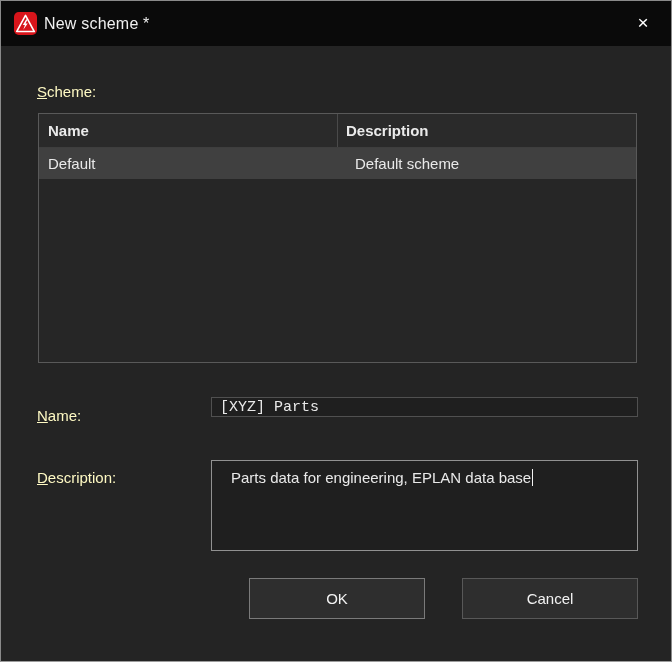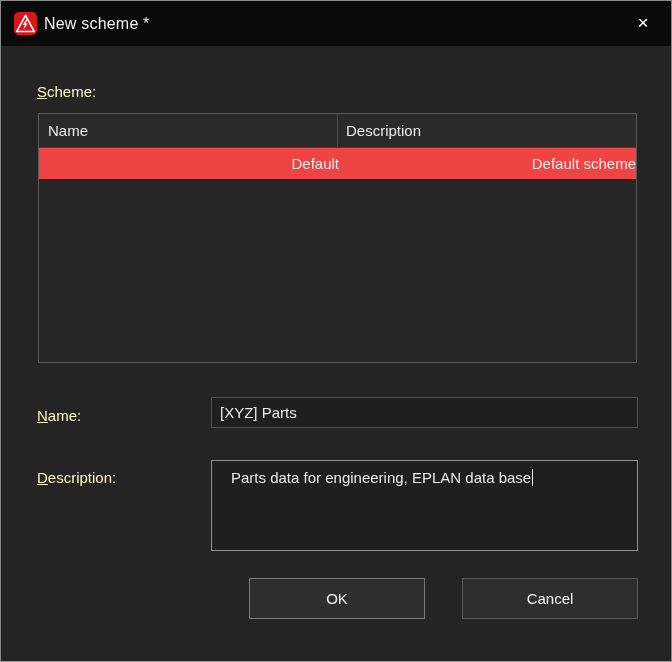--- a/index.html
+++ b/index.html
@@ -51,47 +51,47 @@
   .scheme-table {
     position: absolute; left: 37px; top: 112px;
     width: 599px; height: 250px;
     background: #262626;
     border: 1px solid #595959;
   }
   .thead {
     display: flex; height: 34px;
     background: #2a2a2a;
     border-bottom: 1px solid #3e3e3e;
+    font-weight: bold;
   }
   .th {
     color: #eaeaea; font-size: 15px; line-height: 33px;
     padding-left: 9px;
   }
   .th-name { width: 299px; border-right: 1px solid #4a4a4a; }
   .th-desc { flex: 1; padding-left: 8px; }
   .trow {
     display: flex; height: 31px;
-    background: #ef4444;
-    text-align: right;
+    background: #404040;
   }
   .td {
     color: #e9e9e9; font-size: 15px; line-height: 31px;
     padding-left: 9px;
   }
   .td-name { width: 300px; }
   .td-desc { flex: 1; padding-left: 8px; margin-left: 8px; }
 
   
   .name-input {
     position: absolute; left: 210px; top: 396px;
-    width: 427px; height: 31px;
+    width: 427px; height: 20px;
     background: #1f1f1f;
     border: 1px solid #505050;
     color: #e9e9e9; font-size: 15px;
-    font-family: Liberation Sans, sans-serif;
+    font-family: Liberation Mono, monospace;
     padding: 0 8px;
     outline: none;
   }
   .desc-box {
     position: absolute; left: 210px; top: 459px;
     width: 427px; height: 91px;
     background: #1f1f1f;
     border: 1px solid #919191;
     color: #e9e9e9; font-size: 15px; line-height: 21px;
     padding: 6px 19px;

